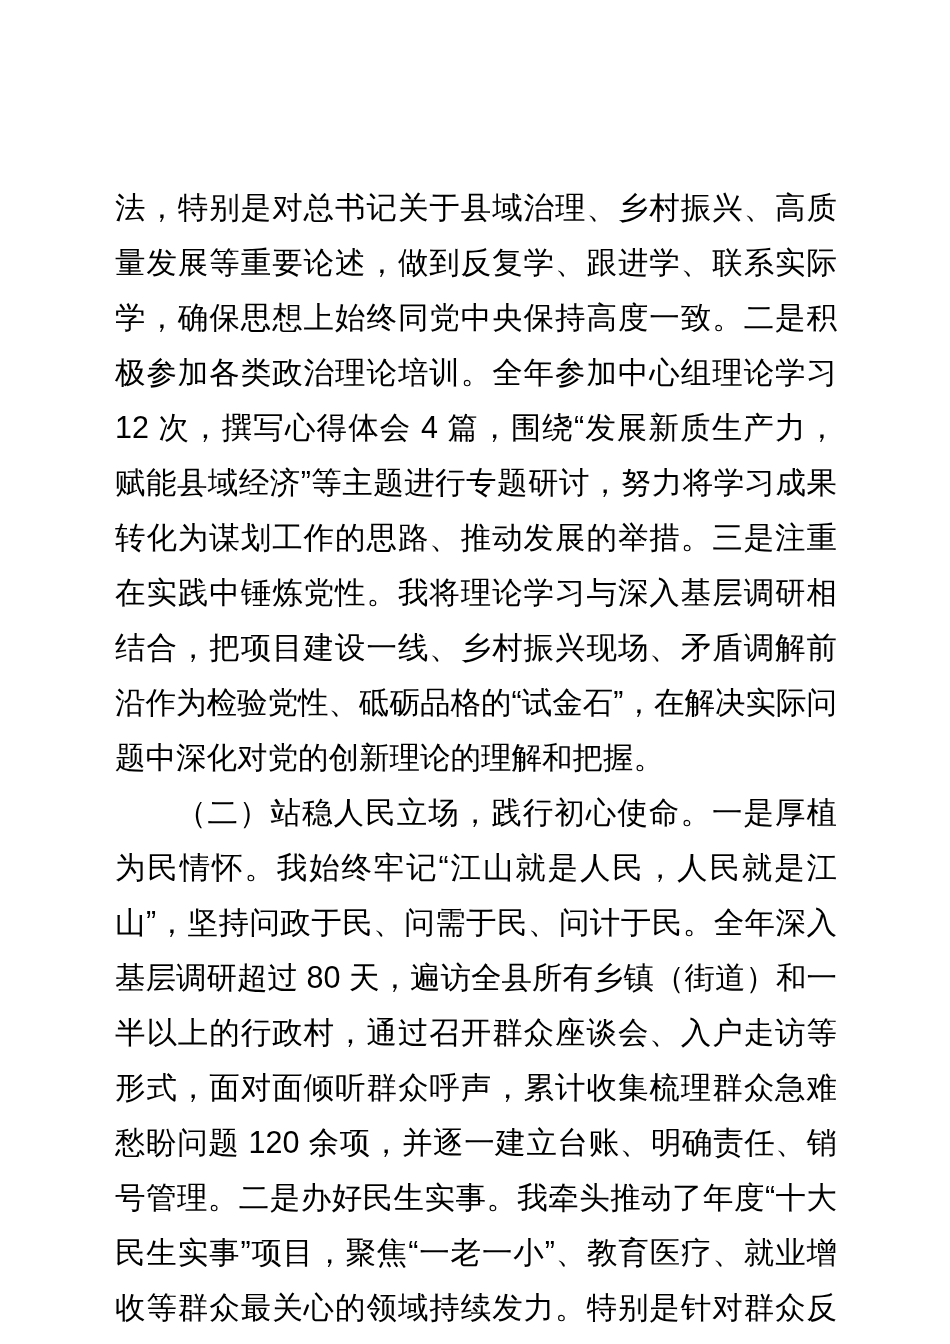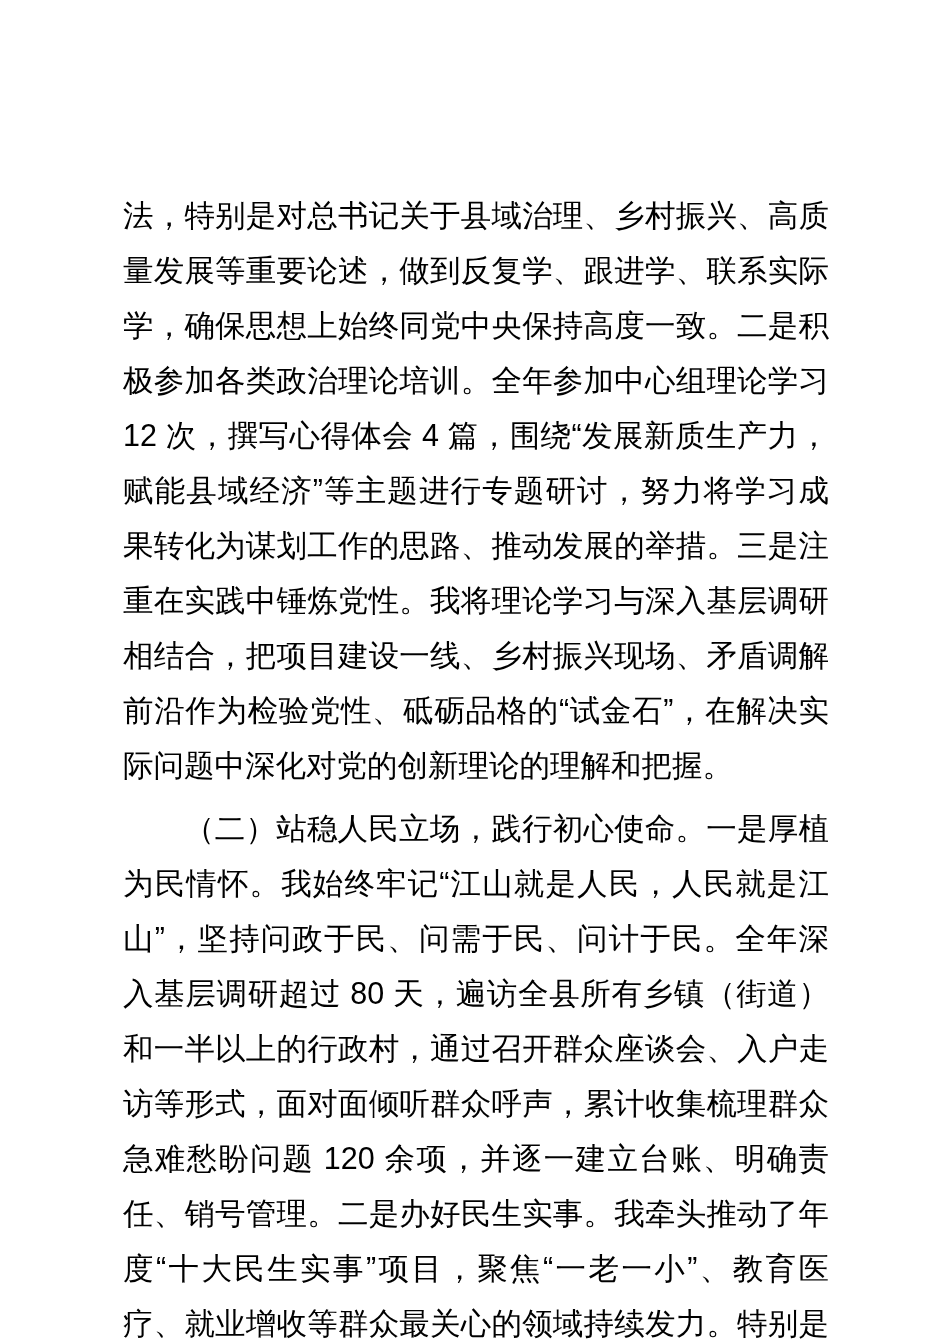--- a/index.html
+++ b/index.html
@@ -18,21 +18,21 @@
     width: 950px;
     height: 1344px;
     background: #ffffff;
     box-sizing: border-box;
     padding: 180px 114px 0 115px;
   }
   .doc-body {
     width: 722px;
   }
   .para {
-    margin: 8px;
+    margin: 0;
     color: #000000;
     font-size: 30.5px;
     line-height: 55px;
     text-align: justify;
     text-justify: inter-ideograph;
     text-align-last: left;
     letter-spacing: 0px;
     word-break: break-all;
     font-weight: 400;
     -webkit-font-smoothing: antialiased;

